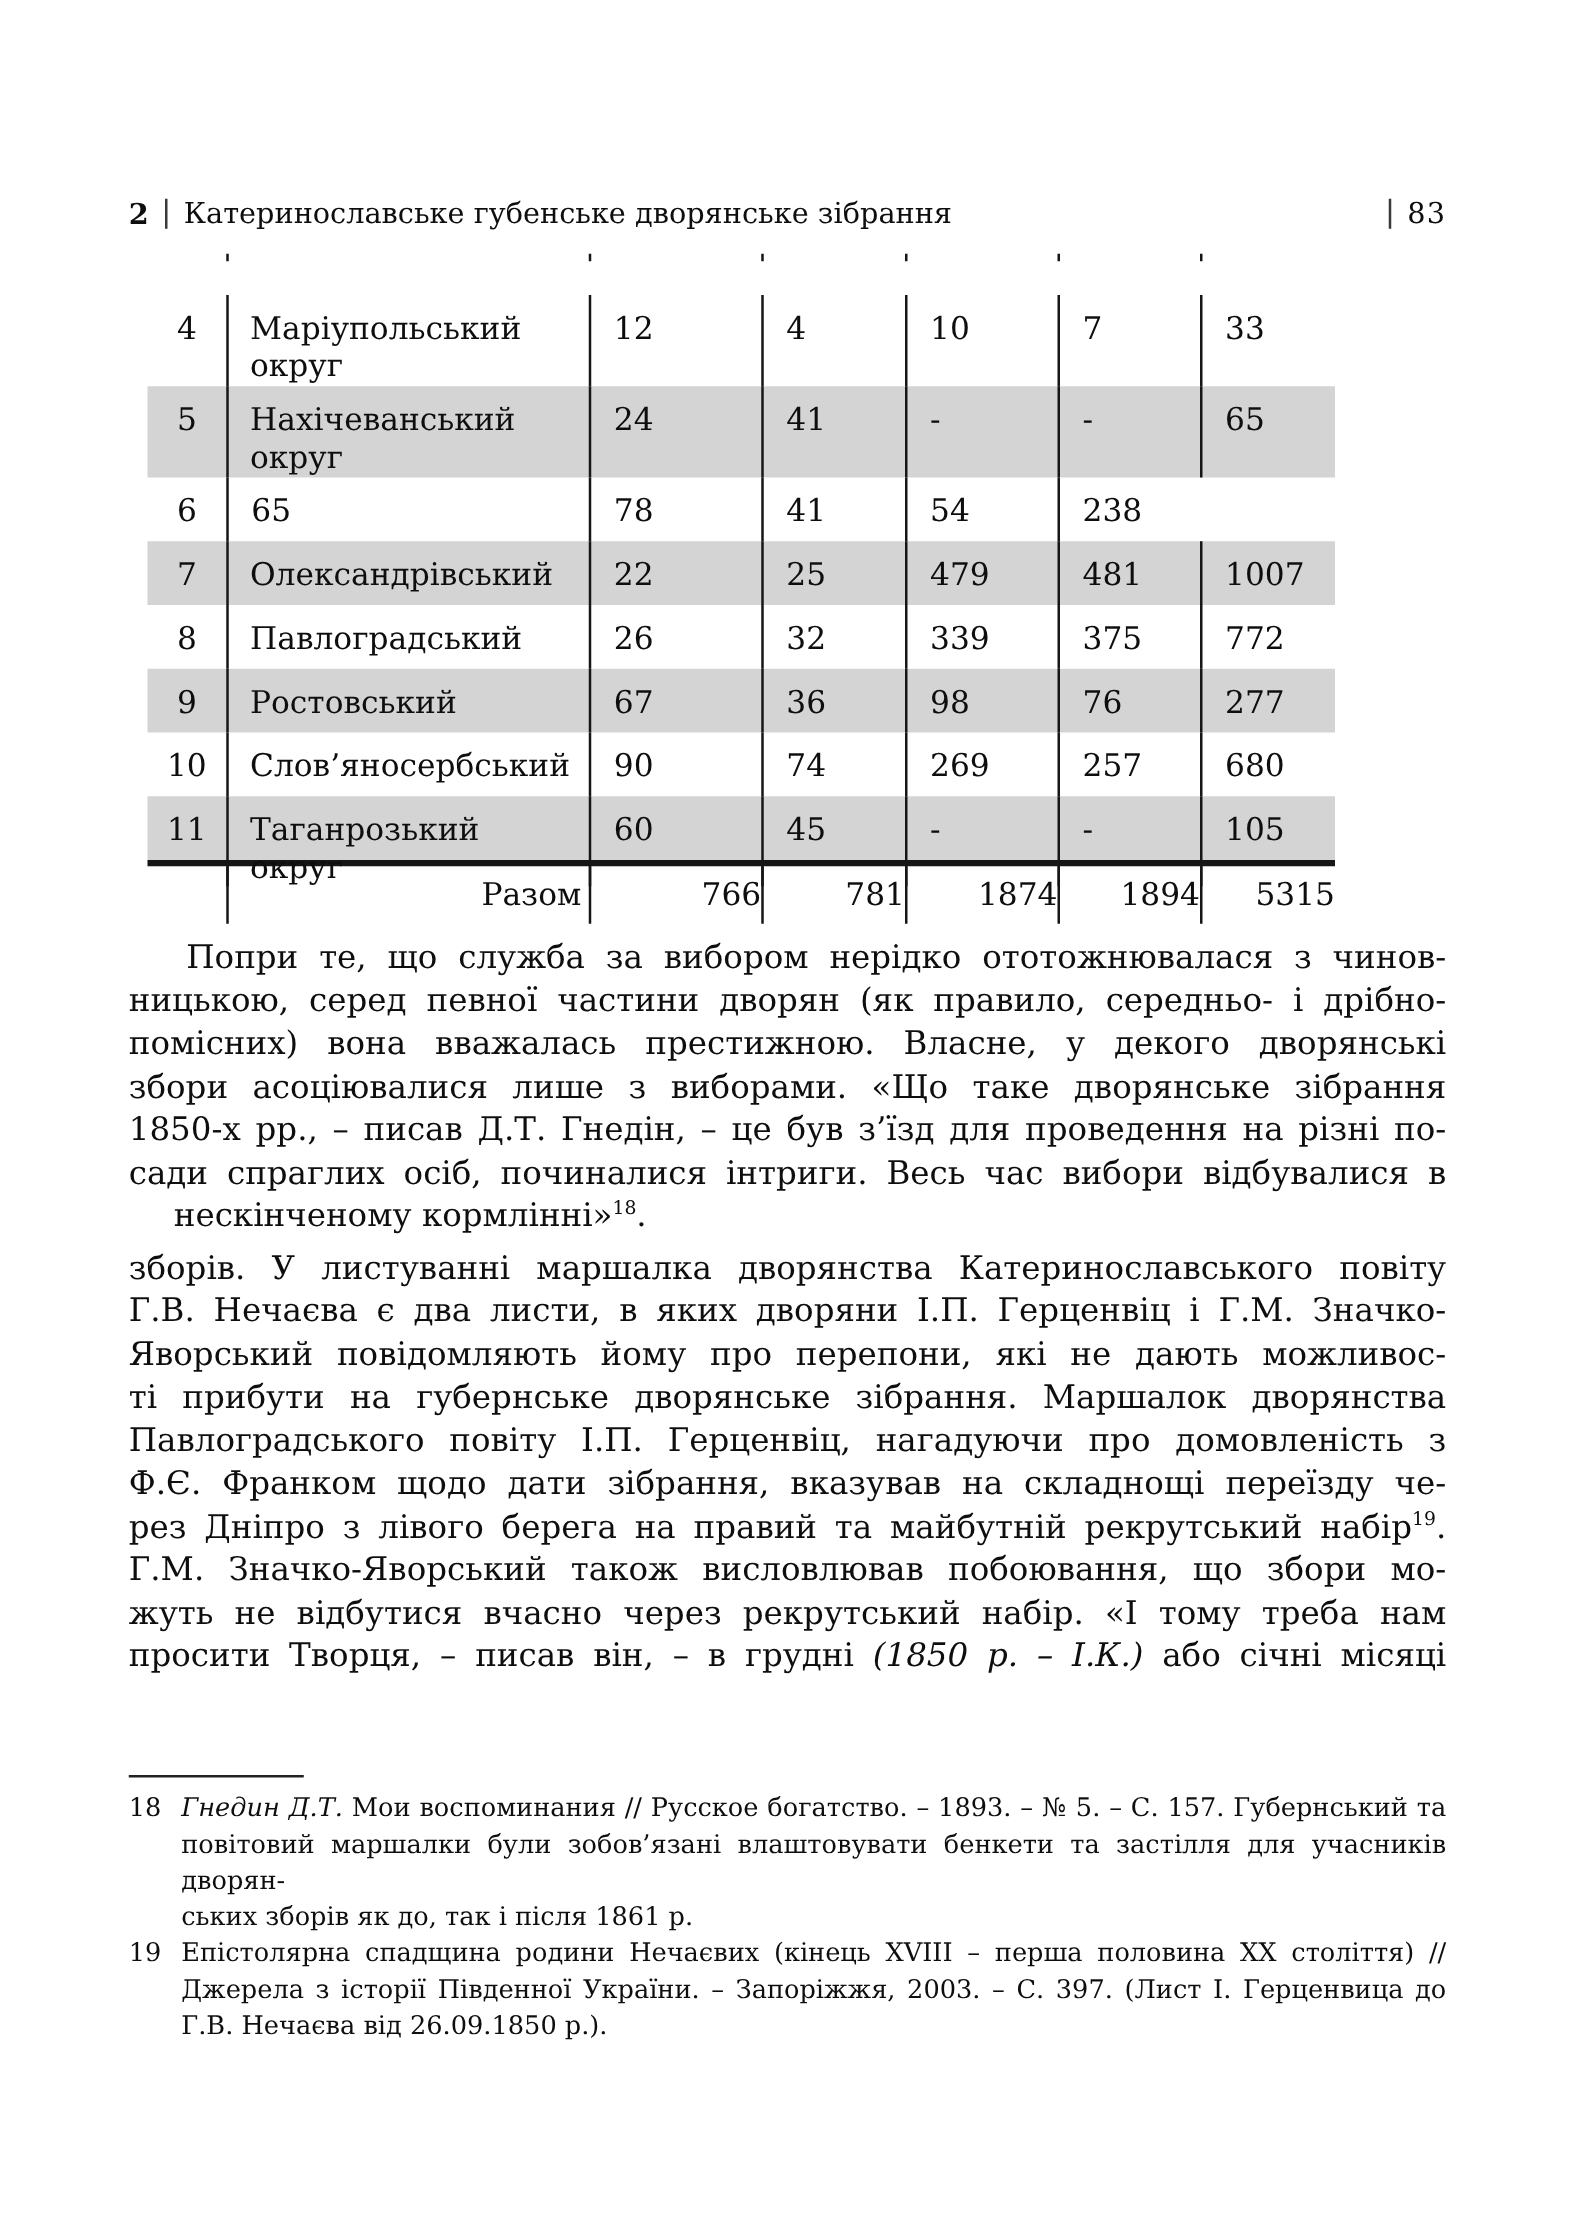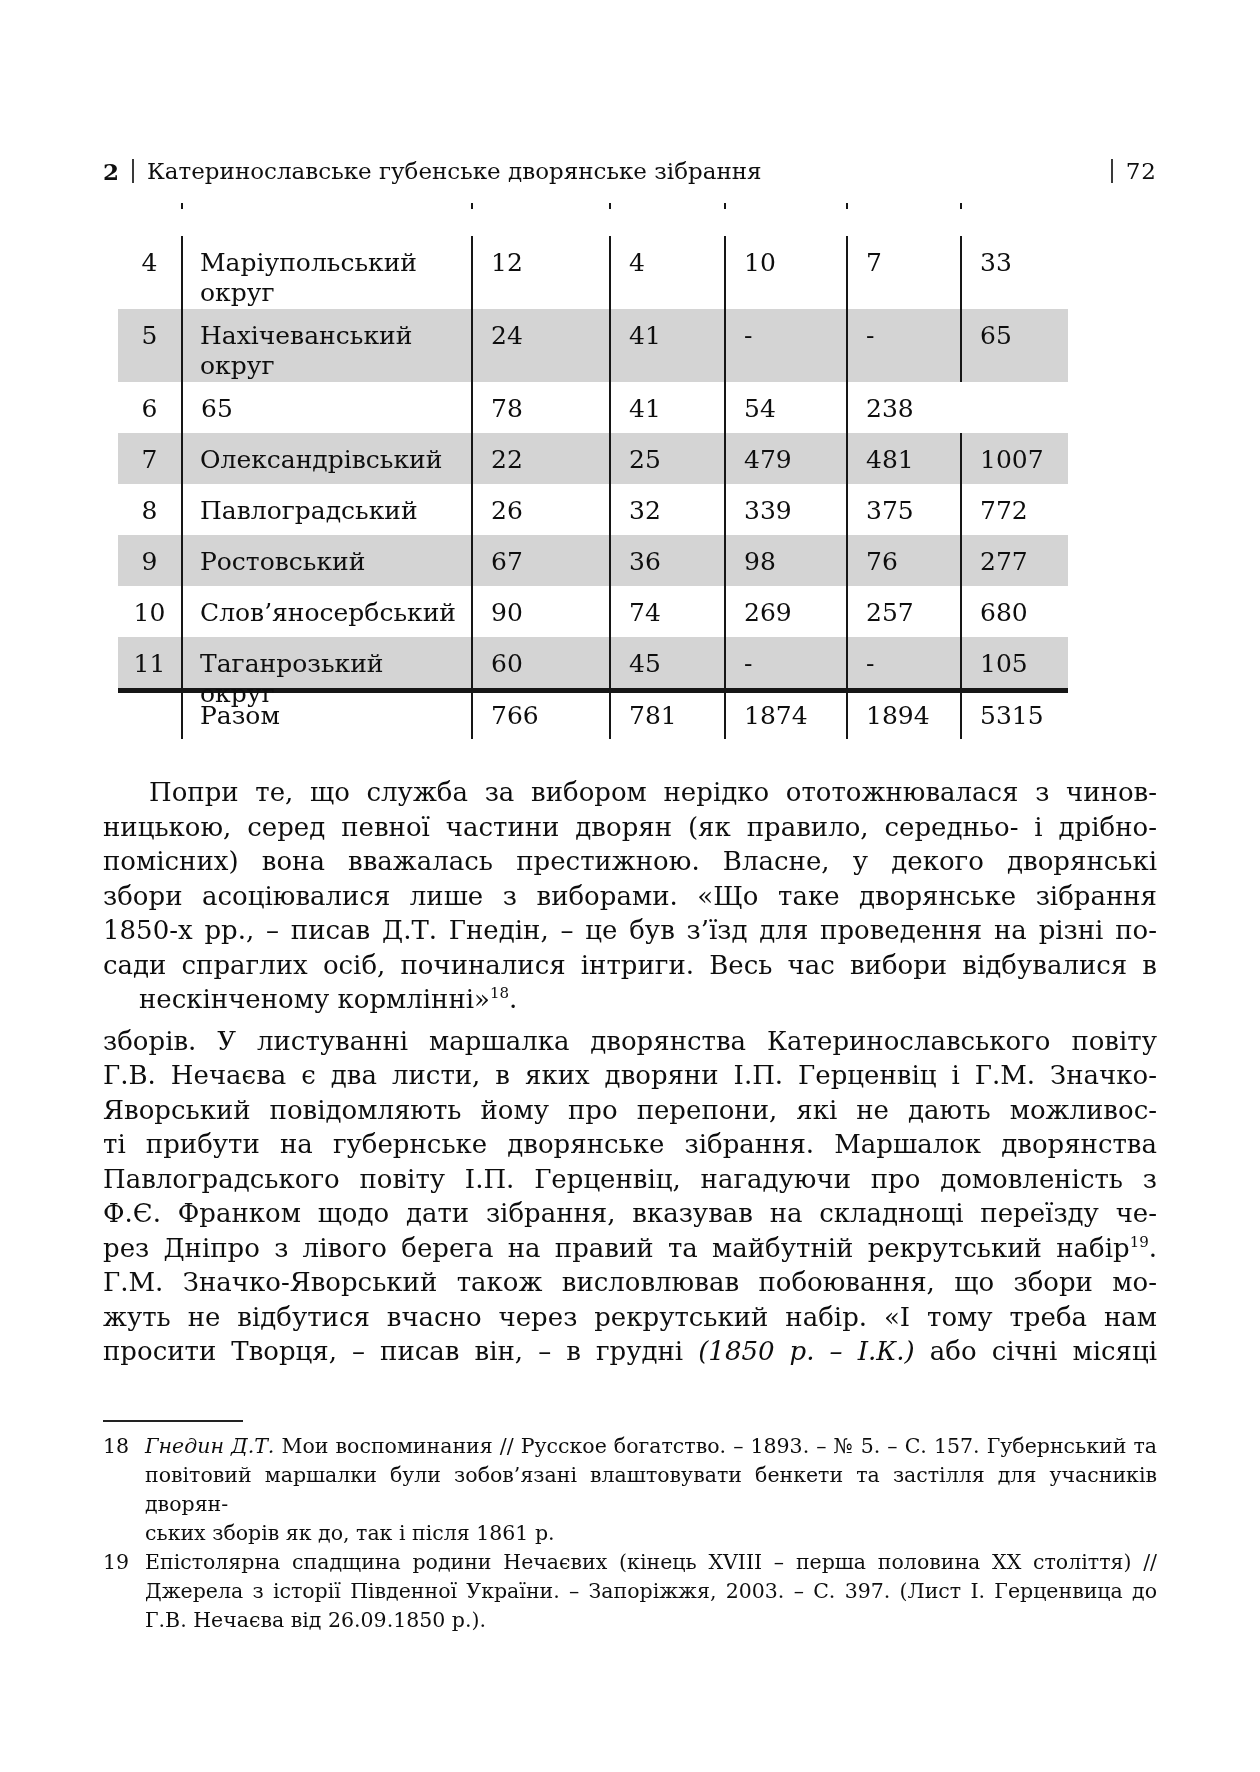--- a/index.html
+++ b/index.html
@@ -19,32 +19,32 @@
   
   .twrap{position:absolute;top:203px;left:118px;width:950px;}
   .trow,.stub{display:grid;grid-template-columns:65px 290px 138px 115px 122px 114px 106px;}
   .stub{height:6px;}
   .stubgap{height:27px;}
   .cell{box-sizing:border-box;}
   .b{border-right:2px solid #161616;}
   .trow{font-size:25px;}
   .r2{height:73px;}
   .r1{height:51px;}
-  .rt{height:46px;}
+  .rt{height:46px;text-align:right;}
   .shaded{background:#d4d4d4;}
   .c-num{text-align:center;padding-top:12px;}
   .c-name{padding:12px 6px 0 17px;line-height:30px;}
   .c-v{padding:12px 0 0 18px;}
   .rt .c-num{padding-top:8px;}
   .rt .c-name{padding-top:8px;}
   .rt .c-v{padding-top:8px;}
   .thick{height:5px;background:#161616;}
 
   
-  .bodytext{position:absolute;top:775px;left:103px;width:1054px;
+  .bodytext{position:absolute;top:749px;left:103px;width:1054px;
             font-size:26px;line-height:34.5px;}
   .para{margin:0;}
   .para + .para{margin-top:7px;}
   .bl{text-align:justify;text-align-last:justify;}
   .bl-last{text-align:justify;text-align-last:left;margin-left:36px;}
   .indent{padding-left:46px;}
   .bodytext sup{font-size:15px;line-height:0;}
   .it{font-style:italic;}
 
   
@@ -60,21 +60,21 @@
 <body>
 
 <div class="page">
 
   <div class="rhead">
     <span class="num">2</span>
     <span class="hdiv"></span>
     <span class="title">Катеринославське губенське дворянське зібрання</span>
     <span class="spacer"></span>
     <span class="hdiv"></span>
-    <span class="pagenum">72</span>
+    <span class="pagenum">83</span>
   </div>
 
   <div class="twrap">
     <div class="stub">
       <div class="cell b"></div>
         <div class="cell b"></div>
         <div class="cell b"></div>
         <div class="cell b"></div>
         <div class="cell b"></div>
         <div class="cell b"></div>

